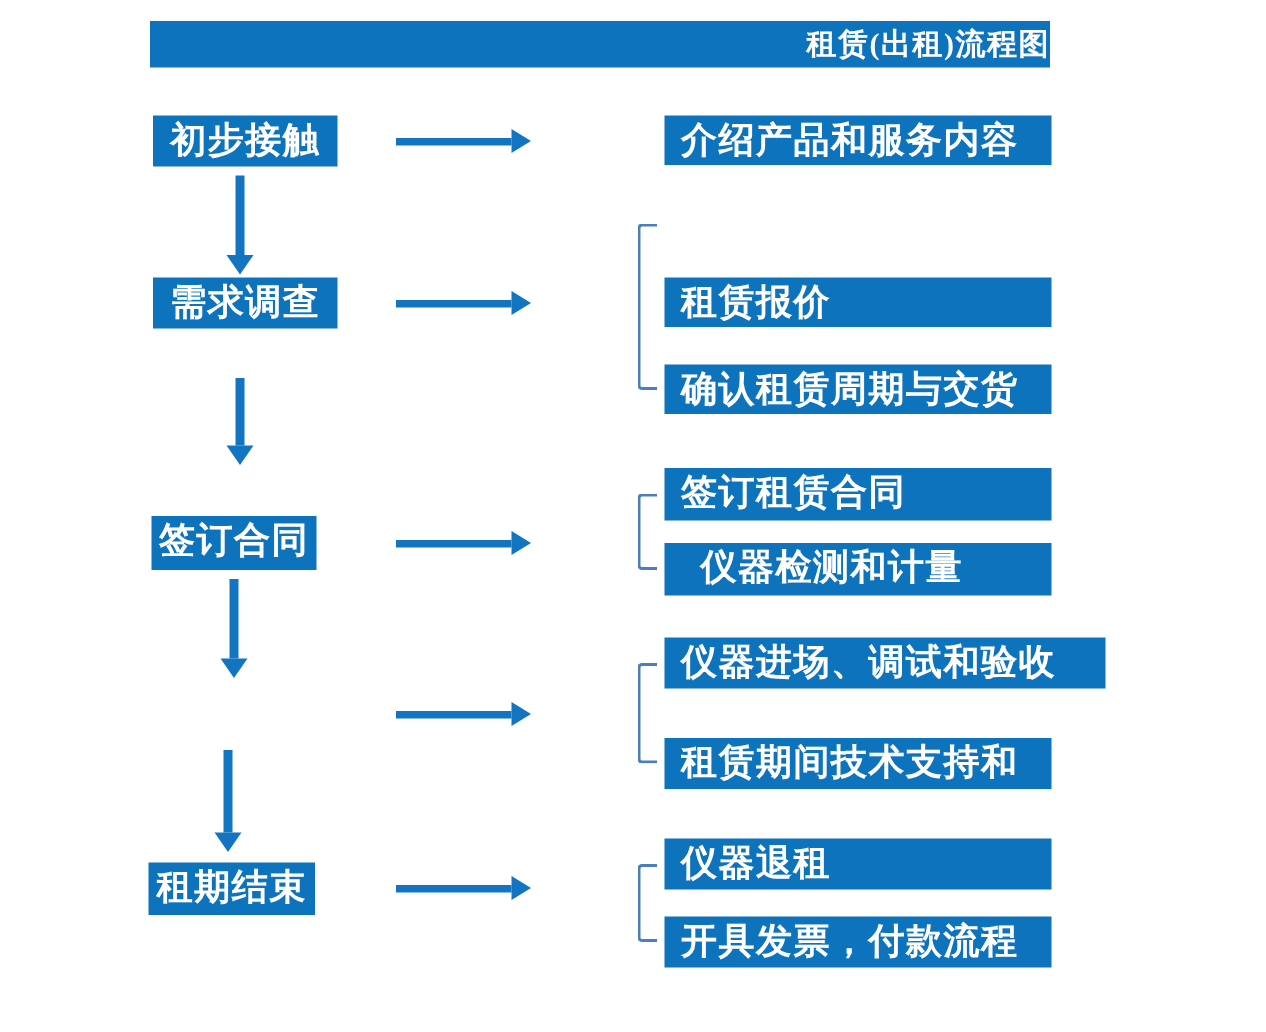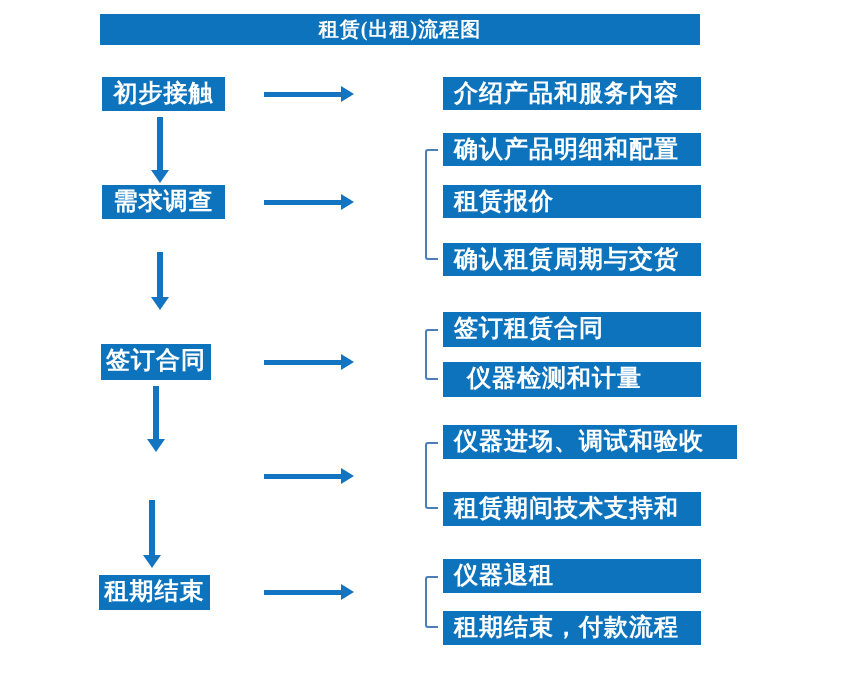--- a/index.html
+++ b/index.html
@@ -25,21 +25,21 @@
     letter-spacing:1px;
     display:flex;
     align-items:flex-start;
     box-sizing:border-box;
   }
   .title-bar{
     position:absolute;
     left:100px;top:14px;width:600px;height:31px;
     background:var(--box-blue);
     color:var(--text-white);
-    display:flex;align-items:center;justify-content:center;
+    display:flex;align-items:center;justify-content:flex-end;
     font-weight:bold;font-size:20px;letter-spacing:1px;
   }
   .left-node{justify-content:center;text-align:center;}
   .right-node{justify-content:flex-start;padding-left:11px;}
   .harrow{
     position:absolute;
     display:flex;align-items:center;
     width:90px;height:16px;
   }
   .harrow .shaft{flex:1;height:5px;background:var(--arrow-blue);}
@@ -133,23 +133,20 @@
 
   <div class="bracket" style="left:425px;top:149px;height:111px;"></div>
   <div class="bracket" style="left:425px;top:329px;height:51px;"></div>
   <div class="bracket" style="left:425px;top:442px;height:67px;"></div>
   <div class="bracket" style="left:425px;top:576px;height:52px;"></div>
 
   <div class="node right-node" style="left:443px;top:77px;width:258px;height:33px;">
     <span>介绍产品和服务内容</span>
   </div>
 
-  <div class="node right-node" style="left:443px;top:133px;width:258px;height:33px;">
-    <span>确认产品明细和配置</span>
-  </div>
   <div class="node right-node" style="left:443px;top:185px;width:258px;height:33px;">
     <span>租赁报价</span>
   </div>
   <div class="node right-node" style="left:443px;top:243px;width:258px;height:33px;">
     <span>确认租赁周期与交货时间</span>
   </div>
 
   <div class="node right-node" style="left:443px;top:312px;width:258px;height:35px;">
     <span>签订租赁合同</span>
   </div>
@@ -161,16 +158,16 @@
     <span>仪器进场、调试和验收</span>
   </div>
   <div class="node right-node" style="left:443px;top:492px;width:258px;height:34px;">
     <span>租赁期间技术支持和指导</span>
   </div>
 
   <div class="node right-node" style="left:443px;top:559px;width:258px;height:34px;">
     <span>仪器退租</span>
   </div>
   <div class="node right-node" style="left:443px;top:611px;width:258px;height:34px;">
-    <span>租期结束，付款流程</span>
+    <span>开具发票，付款流程</span>
   </div>
 
 </div>
 
 </body></html>

